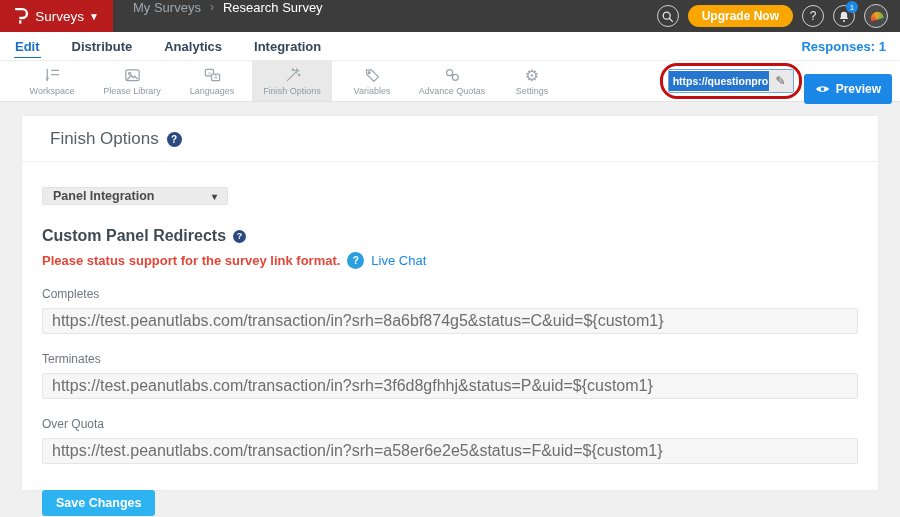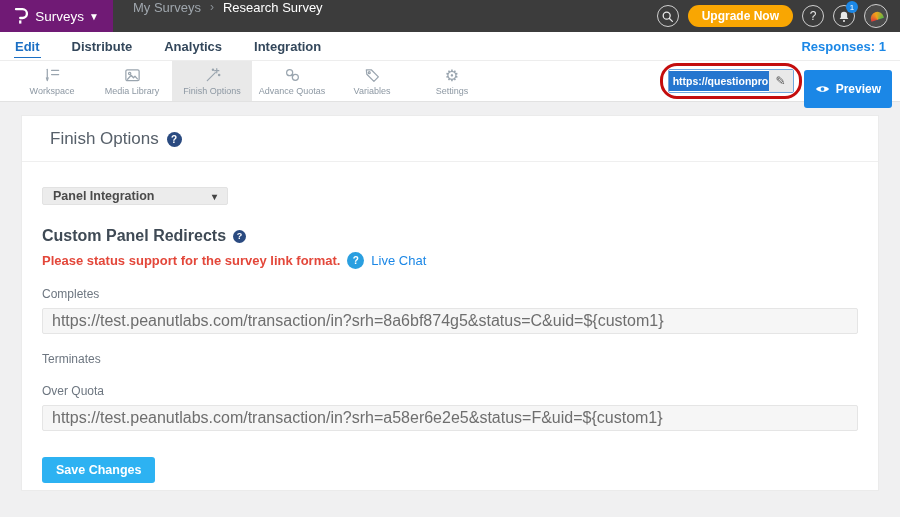--- a/index.html
+++ b/index.html
@@ -1,21 +1,21 @@
 <!DOCTYPE html>
 <html><head>
 <meta charset="utf-8">
 <style>
   * { margin:0; padding:0; box-sizing:border-box; }
   html,body { width:900px; height:517px; overflow:hidden; }
   body { font-family:"Liberation Sans", sans-serif; background:#f0f0f1; }
 
   
   .topbar { height:32px; background:#3c3c3c; display:flex; align-items:stretch; }
-  .brand { width:113px; background:#701a75; color:#fff; display:flex; align-items:center; justify-content:center; gap:7px; cursor:pointer; }
+  .brand { width:113px; background:#b91c1c; color:#fff; display:flex; align-items:center; justify-content:center; gap:7px; cursor:pointer; }
   .brand .logo-svg { display:block; }
   .brand .brand-label { font-size:13.5px; }
   .brand .caret { font-size:10px; margin-left:-2px; }
   .crumbs { display:flex; gap:9px; margin-left:20px; font-size:13px; }
   .crumb-parent { color:#9fa6ad; cursor:pointer; }
   .crumb-sep { color:#8a9096; font-size:12px; }
   .crumb-current { color:#ffffff; }
   .topbar-right { margin-left:auto; display:flex; align-items:center; gap:9px; padding-right:12px; }
   .circle-btn { width:22px; height:22px; border:1.4px solid #cfcfcf; border-radius:50%; display:flex; align-items:center; justify-content:center; color:#e8e8e8; cursor:pointer; position:relative; font-size:12px; }
   .upgrade-btn { background:#f9a602; color:#fff; border:none; border-radius:13px; height:22px; padding:0 14px; font-size:12px; font-weight:bold; font-family:"Liberation Sans",sans-serif; cursor:pointer; }
@@ -34,21 +34,21 @@
   .tool-item { width:80px; display:flex; flex-direction:column; align-items:center; justify-content:center; gap:2px; cursor:pointer; }
   .tool-item.active { background:#e9e9e9; }
   .tool-item .tool-label { font-size:9px; color:#8d98a3; white-space:nowrap; }
   .tool-item svg { stroke:#9aa5af; fill:none; stroke-width:1.3; stroke-linecap:round; stroke-linejoin:round; }
   .gear-glyph { font-size:16px; line-height:17px; color:#9aa5af; }
   .url-wrap { margin-left:auto; align-self:center; position:relative; margin-right:10px; }
   .url-field { width:126px; height:24px; border:1px solid #6fa7dd; background:#fff; border-radius:2px; display:flex; align-items:center; overflow:hidden; cursor:text; }
   .url-text { background:#2676cf; color:#fff; font-size:10.5px; font-weight:bold; padding:4px 2px 4px 4px; white-space:nowrap; overflow:hidden; flex:1; }
   .url-edit { width:24px; height:100%; background:#e9e9e9; border:none; display:flex; align-items:center; justify-content:center; color:#555; font-size:12px; cursor:pointer; }
   .annotation-ring { position:absolute; left:-8px; top:-6px; right:-8px; bottom:-6px; border:3px solid #c40d0d; border-radius:17px; pointer-events:none; }
-  .preview-btn { align-self:center; margin-right:8px; background:#1b87e6; color:#fff; border:none; border-radius:3px; height:38px; padding:0 11px; font-size:12px; font-weight:bold; font-family:"Liberation Sans",sans-serif; display:flex; align-items:center; gap:6px; cursor:pointer;margin-top:16px; }
+  .preview-btn { align-self:center; margin-right:8px; background:#1b87e6; color:#fff; border:none; border-radius:3px; height:30px; padding:0 11px; font-size:12px; font-weight:bold; font-family:"Liberation Sans",sans-serif; display:flex; align-items:center; gap:6px; cursor:pointer;margin-top:16px; }
 
   
   .content { padding:13px 21px 0; }
   .card { background:#fff; border:1px solid #ebebeb; height:376px; }
   .card-head { padding:13px 28px 12px; border-bottom:1px solid #efefef; display:flex; align-items:center; gap:8px; }
   .page-title { font-size:17px; color:#57606a; }
   .help-circle { width:15px; height:15px; border-radius:50%; background:#2a4a80; color:#fff; font-size:10px; font-weight:bold; display:flex; align-items:center; justify-content:center; cursor:pointer; }
   .help-circle.small { width:13px; height:13px; font-size:9px; }
   .card-body { padding:25px 20px 0; }
 
@@ -130,50 +130,59 @@
     <span class="tool-label">Workspace</span>
   </div>
 
 
   <div class="tool-item">
     <svg width="19" height="18" viewBox="0 0 20 19">
       <rect x="3" y="4" width="14" height="11.5" rx="1.5"></rect>
       <circle cx="7" cy="8" r="1.2"></circle>
       <path d="M4.8 14 L8.6 9.8 L11 12.4 L12.6 10.8 L15.2 13.6" fill="none"></path>
     </svg>
-    <span class="tool-label">Media Library</span>
-  </div>
-
+    <span class="tool-label">Please Library</span>
+  </div>
+
+  <div class="tool-item">
+    <svg width="19" height="18" viewBox="0 0 20 19">
+      <rect x="2.5" y="3.5" width="8.5" height="7" rx="1"></rect>
+      <rect x="9" y="8.5" width="8.5" height="7" rx="1" fill="#fff"></rect>
+      <text x="5.2" y="9" font-size="5.5" stroke-width="0.4" fill="#9aa5af" stroke="none">×</text>
+      <text x="11.5" y="14" font-size="5.5" stroke-width="0.4" fill="#9aa5af" stroke="none">A</text>
+    </svg>
+    <span class="tool-label">Languages</span>
+  </div>
 
   <div class="tool-item active">
     <svg width="19" height="18" viewBox="0 0 20 19">
       <line x1="4.5" y1="15.5" x2="13" y2="7"></line>
       <line x1="14.5" y1="2.8" x2="14.5" y2="7.2"></line>
         <line x1="12.3" y1="5" x2="16.7" y2="5"></line>
       <circle cx="17" cy="9.5" r="0.7"></circle>
         <circle cx="10.5" y="4" cy="4" r="0.7"></circle>
     </svg>
     <span class="tool-label">Finish Options</span>
   </div>
 
   <div class="tool-item">
     <svg width="19" height="18" viewBox="0 0 20 19">
+      <path d="M3.5 4 h5.2 l7.5 7.5 -4.7 4.7 -7.5-7.5 z"></path>
+      <circle cx="6.6" cy="7" r="1"></circle>
+    </svg>
+    <span class="tool-label">Variables</span>
+  </div>
+
+  <div class="tool-item">
+    <svg width="19" height="18" viewBox="0 0 20 19">
       <circle cx="7" cy="7" r="3.2"></circle>
         <circle cx="13" cy="12" r="3.2"></circle>
         <line x1="9.3" y1="9" x2="10.8" y2="10.2"></line>
     </svg>
     <span class="tool-label">Advance Quotas</span>
-  </div>
-
-  <div class="tool-item">
-    <svg width="19" height="18" viewBox="0 0 20 19">
-      <path d="M3.5 4 h5.2 l7.5 7.5 -4.7 4.7 -7.5-7.5 z"></path>
-      <circle cx="6.6" cy="7" r="1"></circle>
-    </svg>
-    <span class="tool-label">Variables</span>
   </div>
 
   <div class="tool-item">
     <span class="gear-glyph">⚙</span>
     <span class="tool-label">Settings</span>
   </div>
 
   <div class="url-wrap">
     <div class="url-field">
       <span class="url-text">https://questionpro.com/t/A</span>
@@ -219,20 +228,21 @@
         <a class="live-chat-link">Live Chat</a>
       </div>
 
       <div class="redirect-group">
         <div class="redirect-label">Completes</div>
         <input class="redirect-input" type="text" value="https://test.peanutlabs.com/transaction/in?srh=8a6bf874g5&amp;status=C&amp;uid=${custom1}" style="">
       </div>
 
       <div class="redirect-group">
         <div class="redirect-label">Terminates</div>
+        <input class="redirect-input" type="text" value="https://test.peanutlabs.com/transaction/in?srh=3f6d8gfhhj&amp;status=P&amp;uid=${custom1}" style="">
       </div>
 
       <div class="redirect-group">
         <div class="redirect-label">Over Quota</div>
         <input class="redirect-input" type="text" value="https://test.peanutlabs.com/transaction/in?srh=a58er6e2e5&amp;status=F&amp;uid=${custom1}" style="">
       </div>
 
       <button class="save-btn">Save Changes</button>
     </div>
   </div>

